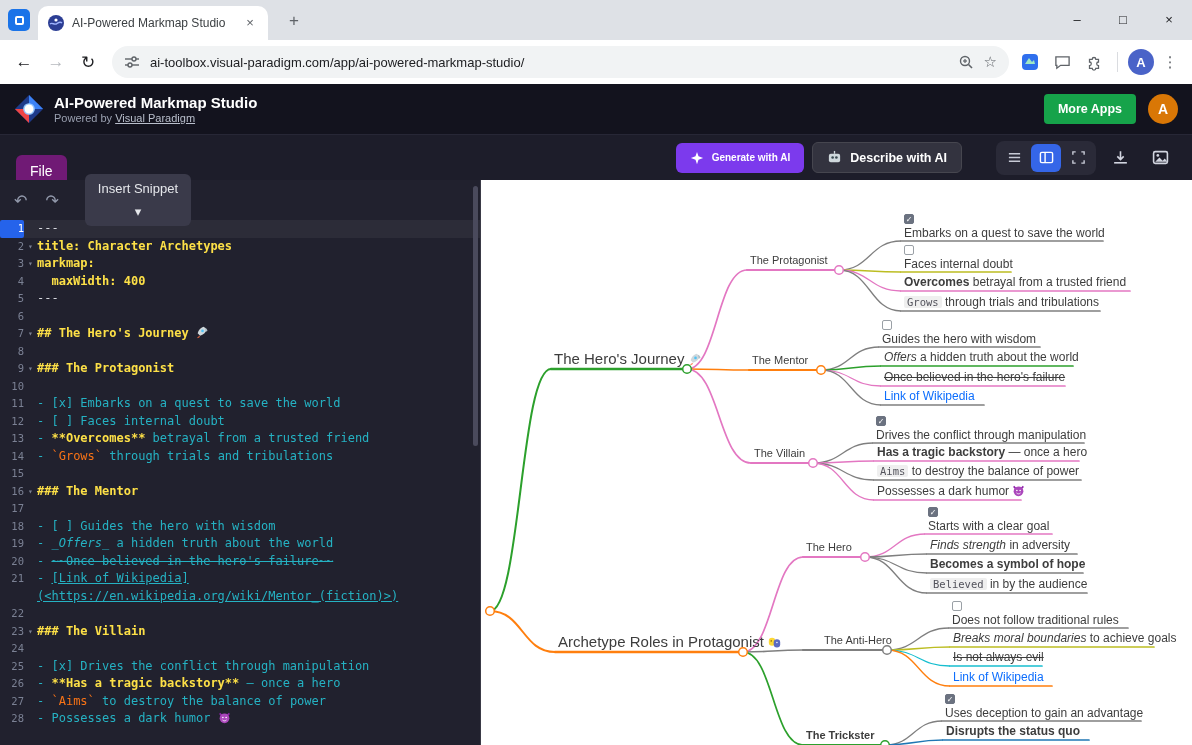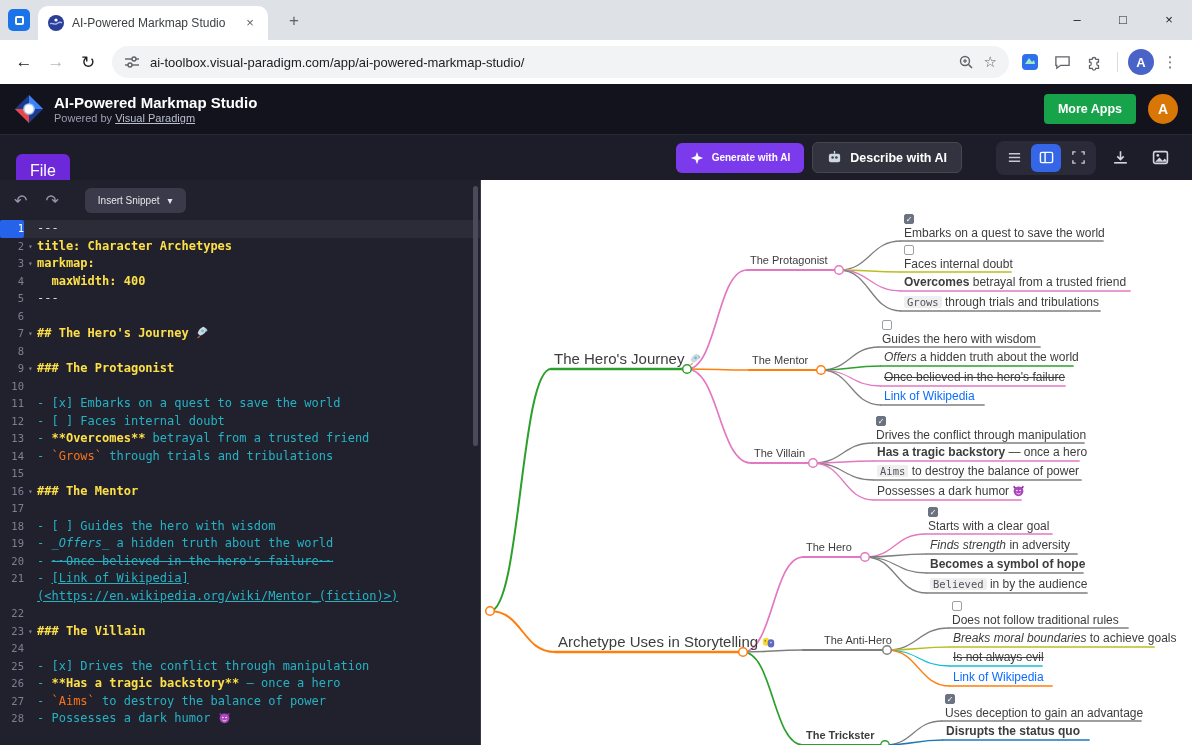--- a/index.html
+++ b/index.html
@@ -35,34 +35,34 @@
   .appheader { height:50px; background:#13131e; display:flex; align-items:center; padding:0 14px; flex:none; }
   .hdr-text { margin-left:10px; }
   .hdr-title { color:#fff; font-size:15px; font-weight:bold; line-height:18px; }
   .hdr-sub { color:#9aa0b0; font-size:11px; }
   .hdr-link { text-decoration:underline; color:#b9bfcc; }
   .more-apps { margin-left:auto; background:#16a34a; color:#fff; font-size:12.5px; font-weight:bold; padding:8px 14px; border-radius:4px; }
   .avatar-hdr { width:30px; height:30px; border-radius:50%; background:#d97706; color:#fff; font-size:14px; font-weight:bold; display:flex; align-items:center; justify-content:center; margin-left:12px; }
 
   
   .apptoolbar { height:46px; background:#1d1d2a; border-top:1px solid #272736; display:flex; align-items:center; padding:0 16px; gap:8px; flex:none; }
-  .file-btn { color:#fff; font-size:16px; padding:8px 14px; border-radius:6px; background:#6d28d9;margin-top:27px; }
+  .file-btn { color:#fff; font-size:14px; padding:8px 14px; border-radius:6px; background:#701a75;margin-top:27px; }
   .gen-btn { margin-left:auto; background:#7c3aed; color:#fff; display:flex; align-items:center; gap:8px; padding:8px 14px; border-radius:6px; font-weight:bold; font-size:10px; }
   .desc-btn { background:#33333f; border:1px solid #46464f; color:#fff; display:flex; align-items:center; gap:8px; padding:7px 14px; border-radius:6px; font-weight:bold; font-size:12.5px; }
   .seg { margin-left:26px; background:#2a2a38; border-radius:8px; padding:3px; display:flex; gap:2px; }
   .seg-btn { width:30px; height:28px; border-radius:6px; display:flex; align-items:center; justify-content:center; }
   .seg-btn.active { background:#3566e8; }
   .tool-ico { width:32px; height:30px; display:flex; align-items:center; justify-content:center; }
 
   
   .main { flex:1; display:flex; min-height:0; }
   .editor { width:481px; background:#21212e; border-right:1px solid #3a3a46; position:relative; flex:none; }
   .editor-toolbar { height:40px; display:flex; align-items:center; padding:0 14px; gap:18px; }
   .ed-ico { color:#9299ab; font-size:16px; }
-  .snippet-btn { background:#3a3a4a; color:#e5e7eb; font-size:10px; padding:7px 13px; border-radius:6px; display:flex; align-items:center; gap:8px; margin-left:8px; }
+  .snippet-btn { background:#3a3a4a; color:#e5e7eb; font-size:13px; padding:7px 13px; border-radius:6px; display:flex; align-items:center; gap:8px; margin-left:8px;flex-direction:column; }
   #editor-lines { font-family:"DejaVu Sans Mono",monospace; font-size:12px; }
   .ed-row { display:flex; height:17.5px; line-height:17.5px; align-items:center; }
   .ed-row.active { background:rgba(255,255,255,0.05); }
   .gut { width:24px; text-align:right; color:#7b8194; font-size:10.5px; flex:none; }
   .gut-active { background:#2563eb; color:#fff; border-radius:2px; }
   .fold { width:13px; text-align:center; color:#7b8194; font-size:8px; flex:none; }
   .code-line { white-space:pre; }
   .sg.p { color:#d6d8de; }
   .sg.t { color:#25b2c3; }
   .sg.tb { color:#fde047; font-weight:bold; }
@@ -477,21 +477,21 @@
           <circle cx="384" cy="377" r="4.3" fill="#fff" stroke="#e377c2" stroke-width="1.5"></circle>
           <circle cx="406" cy="470" r="4.3" fill="#fff" stroke="#7f7f7f" stroke-width="1.5"></circle>
           <circle cx="404" cy="565" r="4.3" fill="#fff" stroke="#2ca02c" stroke-width="1.5"></circle>
         </svg>
     <div class="map-node d1" style="left: 73px; top: 171px;"><span><span class="">The Hero's Journey </span><span class="emoji"><svg width="13" height="13" viewBox="0 0 16 16">
                 <path d="M9 1C6 2 3 5 2 9l3 3c4-1 7-4 8-7-1-2-2-3-4-4z" fill="#cfd8dc"></path>
                 <circle cx="8" cy="6" r="1.6" fill="#4fc3f7"></circle>
                 <path d="M3 13l-2 2 3-1 1-2z" fill="#ff7043"></path>
                 <path d="M11 2c2 1 3 2 3 4l-2 1z" fill="#b0bec5"></path>
               </svg></span></span></div>
-        <div class="map-node d1" style="left: 77px; top: 454px;"><span><span class="">Archetype Uses in Storytelling </span><span class="emoji"><svg width="13" height="13" viewBox="0 0 16 16">
+        <div class="map-node d1" style="left: 77px; top: 454px;"><span><span class="">Archetype Roles in Protagonist </span><span class="emoji"><svg width="13" height="13" viewBox="0 0 16 16">
                 <rect x="1" y="2" width="8" height="10" rx="4" fill="#fdd835"></rect>
                 <rect x="7" y="4" width="8" height="10" rx="4" fill="#5c6bc0"></rect>
                 <circle cx="4" cy="6" r="0.9" fill="#6d4c00"></circle>
                 <circle cx="11" cy="8" r="0.9" fill="#fff"></circle>
               </svg></span></span></div>
         <div class="map-node d2" style="left: 269px; top: 73px;"><span><span class="">The Protagonist</span></span></div>
         <div class="map-node d2" style="left: 271px; top: 173px;"><span><span class="">The Mentor</span></span></div>
         <div class="map-node d2" style="left: 273px; top: 266px;"><span><span class="">The Villain</span></span></div>
         <div class="map-node d2" style="left: 325px; top: 360px;"><span><span class="">The Hero</span></span></div>
         <div class="map-node d2" style="left: 343px; top: 453px;"><span><span class="">The Anti-Hero</span></span></div>

